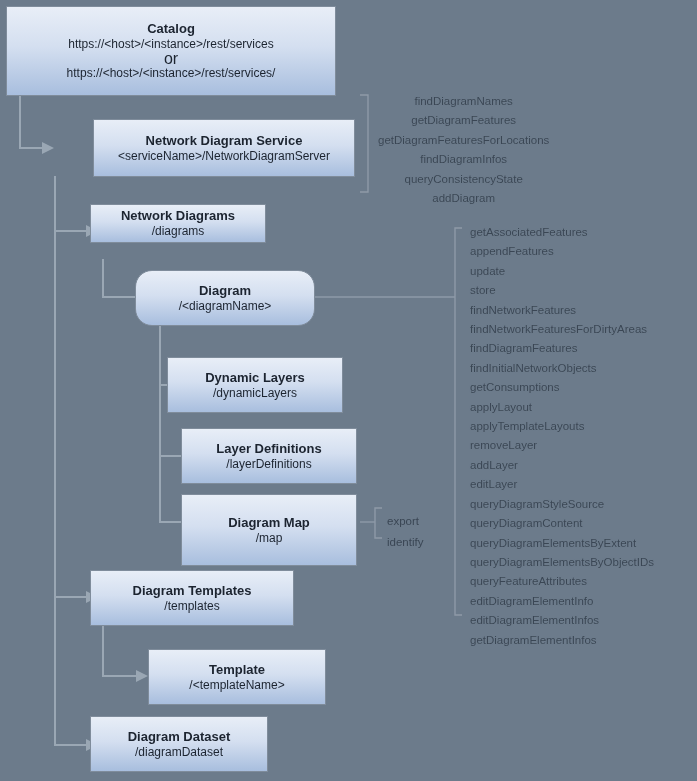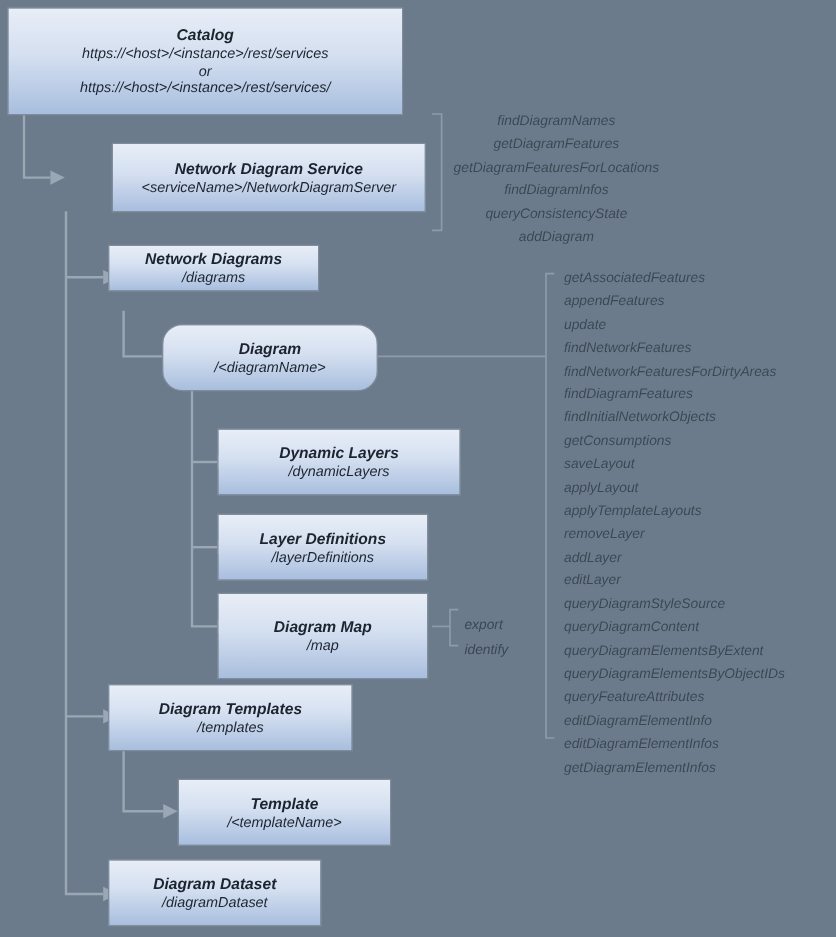--- a/index.html
+++ b/index.html
@@ -3,21 +3,21 @@
 <meta charset="utf-8">
 <style>
   html, body { margin:0; padding:0; }
   body {
     width:697px; height:781px;
     background:#6c7b8b;
     font-family:"Liberation Sans", sans-serif;
     position:relative;
     overflow:hidden;
   }
-  #canvas { position:absolute; left:0; top:0; width:697px; height:781px;font-style:italic; }
+  #canvas { position:absolute; left:0; top:0; width:697px; height:781px; }
   svg.lines { position:absolute; left:0; top:0; width:697px; height:781px; pointer-events:none; }
 
   .node {
     position:absolute;
     box-sizing:border-box;
     border:1px solid #7f8c9b;
     background:linear-gradient(to bottom, #e8eef7 0%, #d4dff0 45%, #a8bede 100%);
     text-align:center;
     color:#1c2430;
     display:flex;
@@ -31,21 +31,21 @@
     font-size:13px;
     line-height:16px;
     white-space:nowrap;
   }
   .node .sub {
     font-size:12px;
     line-height:15px;
     white-space:nowrap;
   }
   .node .sub-or {
-    font-size:12px;
+    font-size:16px;
     line-height:14px;
     text-align:right;
   }
 
   .oplist {
     position:absolute;
     color:#3a4654;
     font-size:11.5px;
     line-height:19.4px;
     white-space:nowrap;
@@ -114,21 +114,21 @@
   <div class="node" style="left:90px; top:204px; width:176px; height:39px;">
     <div class="title">Network Diagrams</div>
     <div class="sub">/diagrams</div>
   </div>
 
   <div class="node" style="left:135px; top:270px; width:180px; height:56px;border-radius:17px;">
     <div class="title">Diagram</div>
     <div class="sub">/&lt;diagramName&gt;</div>
   </div>
 
-  <div class="node" style="left:181px; top:357px; width:203px; height:56px;">
+  <div class="node" style="left:167px; top:357px; width:176px; height:56px;">
     <div class="title">Dynamic Layers</div>
     <div class="sub">/dynamicLayers</div>
   </div>
 
   <div class="node" style="left:181px; top:428px; width:176px; height:56px;">
     <div class="title">Layer Definitions</div>
     <div class="sub">/layerDefinitions</div>
   </div>
 
   <div class="node" style="left:181px; top:494px; width:176px; height:72px;">
@@ -157,26 +157,26 @@
     <div>getDiagramFeaturesForLocations</div>
     <div>findDiagramInfos</div>
     <div>queryConsistencyState</div>
     <div>addDiagram</div>
   </div>
 
   <div class="oplist" style="left:470px; top:223px;">
     <div>getAssociatedFeatures</div>
     <div>appendFeatures</div>
     <div>update</div>
+    <div>store</div>
     <div>findNetworkFeatures</div>
     <div>findNetworkFeaturesForDirtyAreas</div>
     <div>findDiagramFeatures</div>
     <div>findInitialNetworkObjects</div>
     <div>getConsumptions</div>
-    <div>saveLayout</div>
     <div>applyLayout</div>
     <div>applyTemplateLayouts</div>
     <div>removeLayer</div>
     <div>addLayer</div>
     <div>editLayer</div>
     <div>queryDiagramStyleSource</div>
     <div>queryDiagramContent</div>
     <div>queryDiagramElementsByExtent</div>
     <div>queryDiagramElementsByObjectIDs</div>
     <div>queryFeatureAttributes</div>

